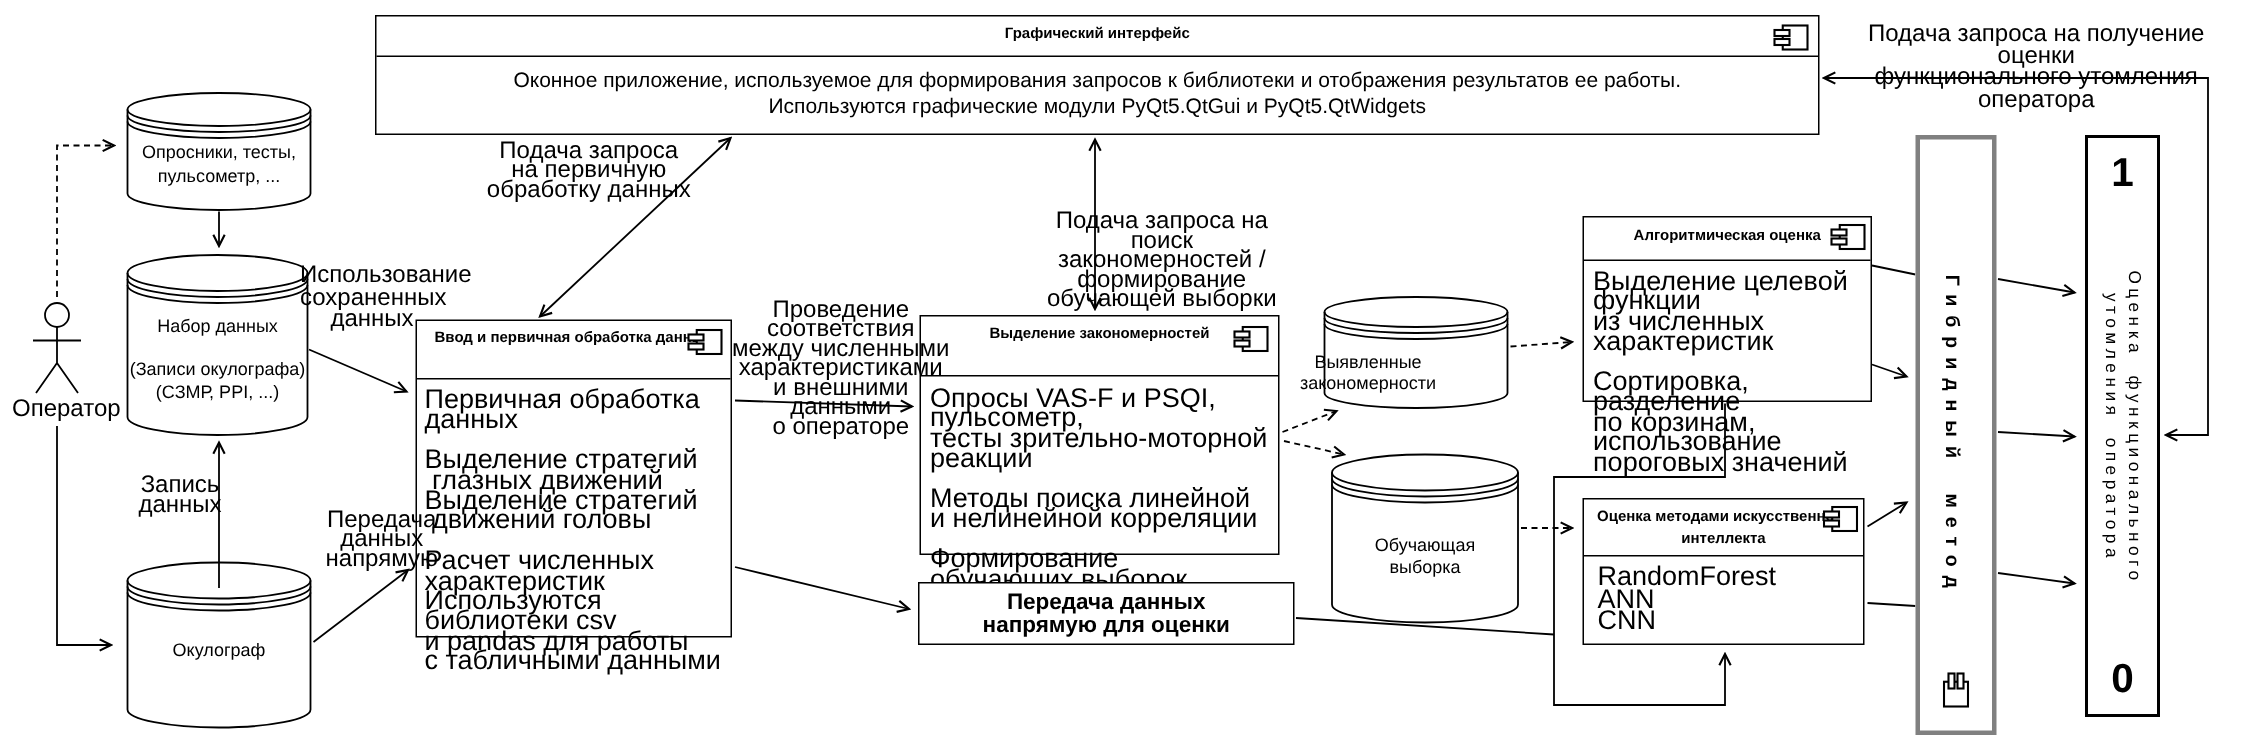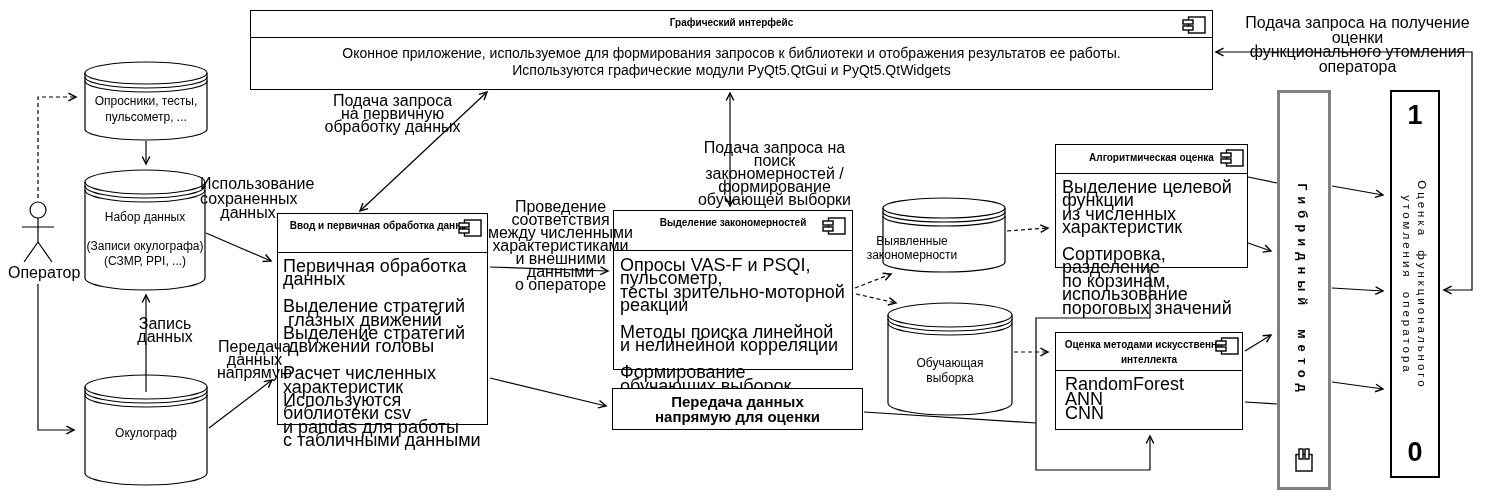--- a/index.html
+++ b/index.html
@@ -206,21 +206,21 @@
 характеристиками
 и внешними данными
 о операторе</div>
   <div class="lbl" style="left:692px;top:141px;width:165px;">Подача запроса на
 поиск закономерностей /
 формирование
 обучающей выборки</div>
   <div class="lbl" style="left:200px;top:177px;width:96px;line-height:14.5px;">Использование
 сохраненных
 данных</div>
-  <div class="lbl" style="left:92px;top:317px;width:56px;margin-left:45px;">Запись
+  <div class="lbl" style="left:92px;top:317px;width:56px;">Запись
 данных</div>
   <div class="lbl" style="left:212px;top:340px;width:85px;">Передача
 данных
 напрямую</div>
   <div class="lbl" style="left:1235px;top:16px;width:245px;line-height:14.5px;">Подача запроса на получение оценки
 функционального утомления оператора</div>
 
 </div>
 
 </body></html>

